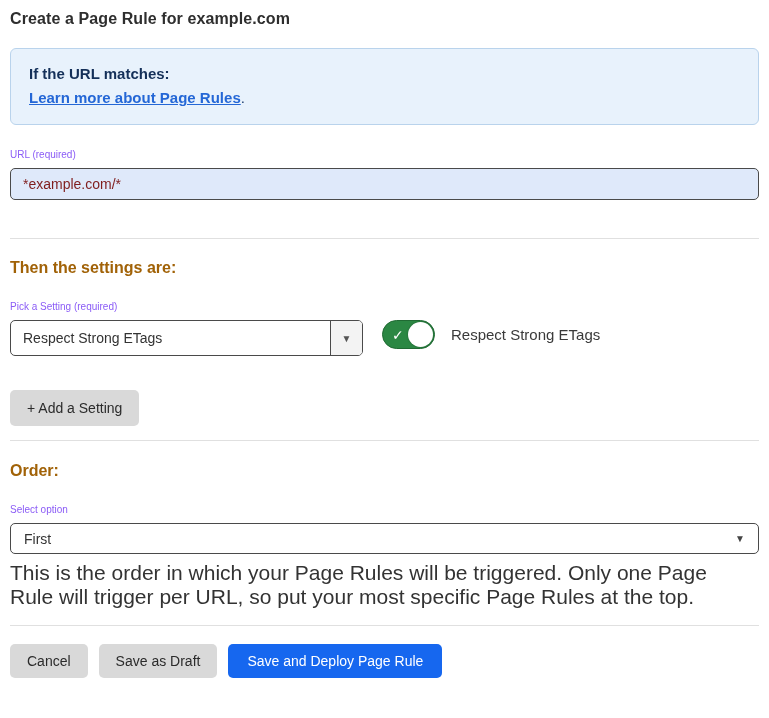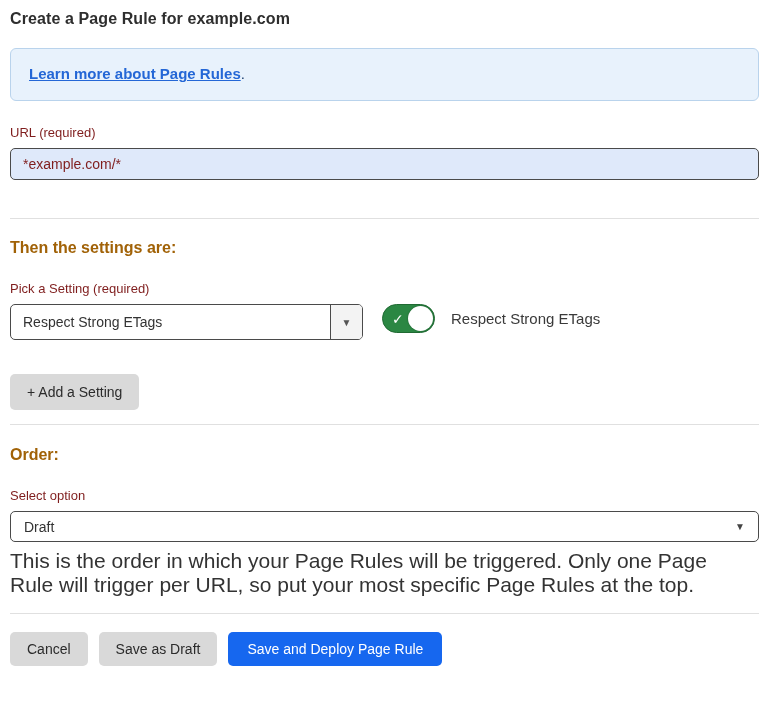--- a/index.html
+++ b/index.html
@@ -33,22 +33,22 @@
     font-weight: bold;
     color: #143059;
   }
   .info-box a.learn-link {
     color: #2467d6;
     text-decoration: underline;
     cursor: pointer;
     font-weight: bold;
   }
   .field-label {
-    font-size: 13px;
-    color: #7f1d1d;
+    font-size: 10px;
+    color: #8b5cf6;
     margin-bottom: 8px;
     margin-top: 24px;
   }
   .url-input {
     width: 100%;
     height: 32px;
     background: #dfe9fa;
     border: 1px solid #4a4a4a;
     border-radius: 5px;
     padding: 8px 12px;
@@ -205,20 +205,21 @@
   }
 </style>
 </head>
 <body>
 
 
 
 <h1 class="page-title">Create a Page Rule for example.com</h1>
 
 <div class="info-box">
+  <div class="info-heading">If the URL matches:</div>
   <div><a class="learn-link">Learn more about Page Rules</a><span>.</span></div>
 </div>
 
 <div class="field-label">URL (required)</div>
 <input class="url-input" type="text" value="*example.com/*" style="">
 
 <hr class="divider divider-1">
 
 <div class="section-heading">Then the settings are:</div>
 
@@ -242,21 +243,21 @@
 
 <button class="add-setting-btn">+ Add a Setting</button>
 
 <hr class="divider divider-2">
 
 <div class="section-heading">Order:</div>
 
 <div class="field-label">Select option</div>
 
 <div class="order-select" role="combobox">
-  <span>Draft</span>
+  <span>First</span>
   <span class="caret-icon">▼</span>
 </div>
 
 <div class="help-text">This is the order in which your Page Rules will be triggered. Only one Page Rule will trigger per URL, so put your most specific Page Rules at the top.</div>
 
 <hr class="divider divider-3">
 
 <div class="footer-actions">
   <button class="btn btn-gray">Cancel</button>
   <button class="btn btn-gray">Save as Draft</button>

